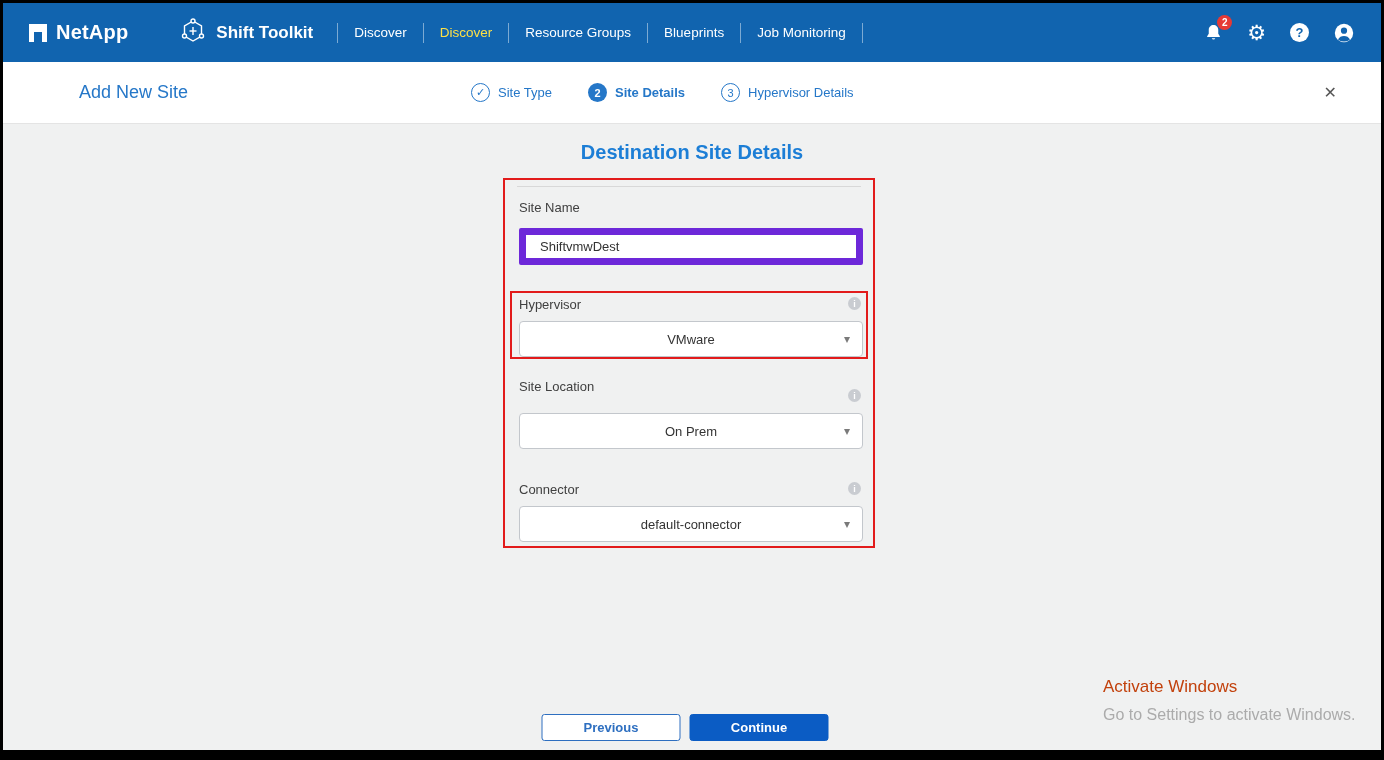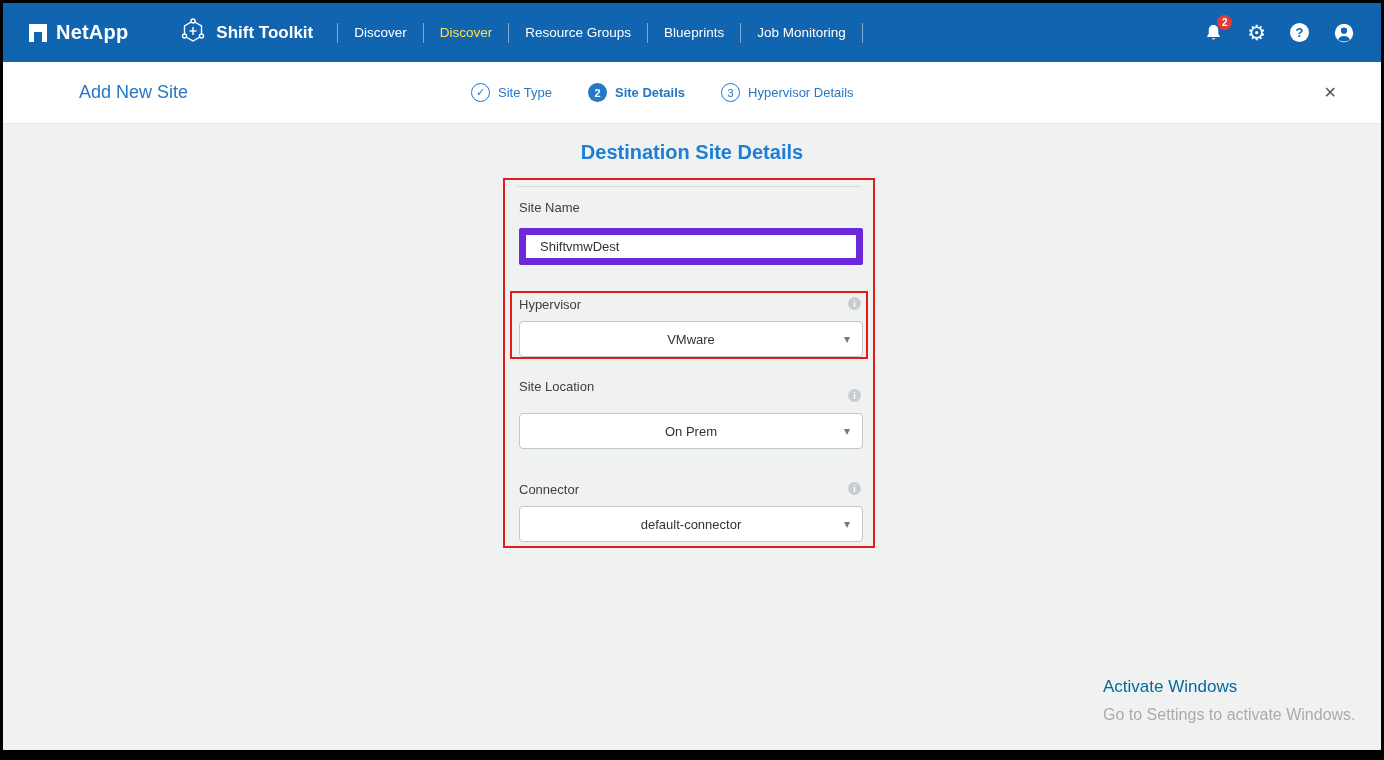--- a/index.html
+++ b/index.html
@@ -92,21 +92,21 @@
   }
   .btn {
     width:139px; height:27px; border-radius:3px; font-size:13px; font-weight:600;
     display:flex; align-items:center; justify-content:center; cursor:pointer;
     font-family:"Liberation Sans", sans-serif;
   }
   .btn-prev { background:#fff; border:1px solid #2e6fc0; color:#2e6fc0; }
   .btn-cont { background:#0b5cc4; border:1px solid #0b5cc4; color:#fff; }
 
   .watermark { position:absolute; left:1100px; top:553px; }
-  .watermark-line1 { font-size:17px; color:#0369a1; }
+  .watermark-line1 { font-size:17px; color:#c2410c; }
   .watermark-line2 { font-size:16px; color:#ababab; margin-top:9px; }
 </style>
 </head>
 <body>
 
 <div class="page">
 
   <header class="navbar">
     <div class="brand">
       <span class="netapp-logo"></span>
@@ -206,20 +206,24 @@
       </div>
 
       <label class="field-label" style="top:302px;">Connector</label>
       <span class="info-icon" style="top:302px;">i</span>
       <div class="dropdown" style="top:326px;">
         <span>default-connector</span>
         <span class="caret">▾</span>
       </div>
     </div>
 
+    <div class="footer-buttons">
+      <button class="btn btn-prev">Previous</button>
+      <button class="btn btn-cont">Continue</button>
+    </div>
 
     <div class="watermark">
       <div class="watermark-line1">Activate Windows</div>
       <div class="watermark-line2">Go to Settings to activate Windows.</div>
     </div>
   </main>
 
 </div>
 
 </body></html>

